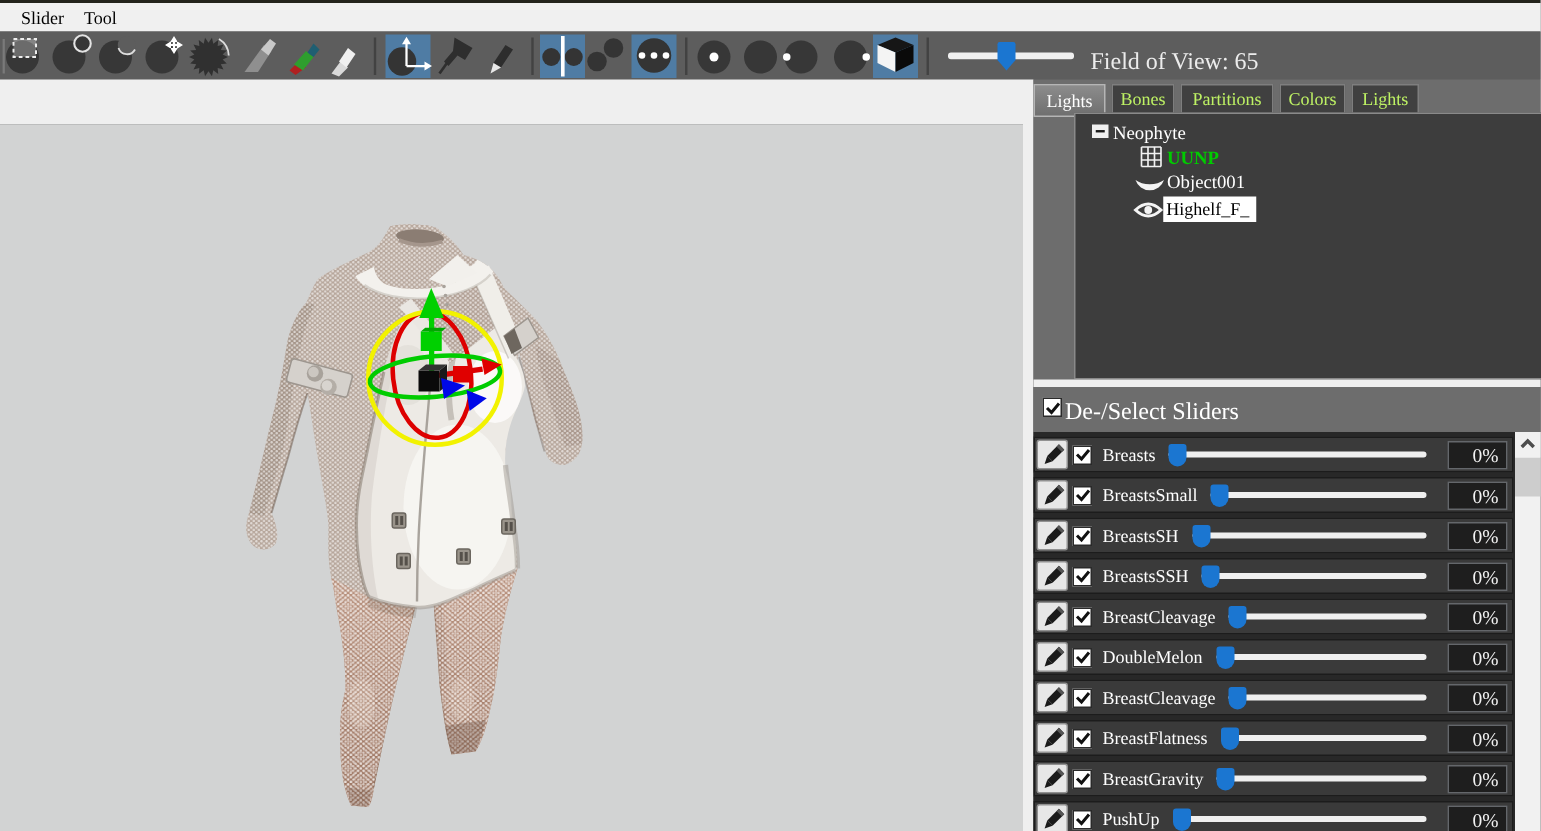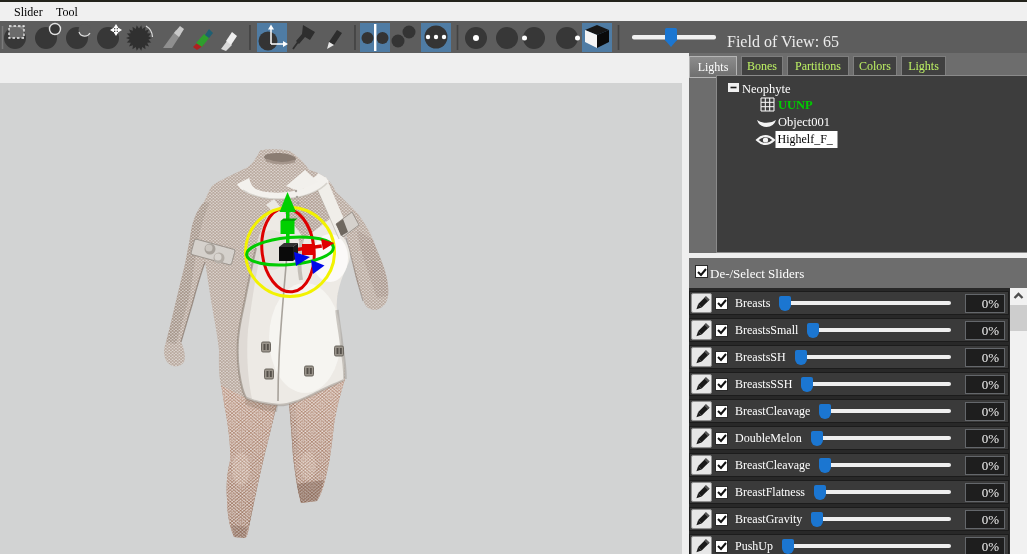--- a/index.html
+++ b/index.html
@@ -251,21 +251,21 @@
           <text x="60.5" y="67" fill="#000" font-size="12">Highelf_F_</text>
         </svg>
     </div>
     <div id="hstrip"></div>
     <div id="deselband">
       <div class="chk" style="position:absolute;left:3px;top:7px">
         <svg width="12" height="12">
             <polyline points="2,6 5,9 10,3" fill="none" stroke="#111" stroke-width="2"></polyline>
           </svg>
       </div>
-      <span style="position:absolute;left:21px;top:8px;color:#fff;font-size:13px">De-/Select Sliders</span>
+      <span style="position:absolute;left:21px;top:8px;color:#fff;font-size:16px">De-/Select Sliders</span>
     </div>
     <div id="sliderlist">
         <div class="srow">
     <div class="pencil">
             <svg width="19" height="19" viewBox="0 0 19 19">
       <g transform="rotate(45 9 10)">
         <rect x="7" y="1" width="5" height="11" fill="#1a1a1a"></rect>
         <polygon points="7,12 12,12 9.5,17" fill="#1a1a1a"></polygon>
         <rect x="7" y="1" width="5" height="2.2" fill="#555"></rect>
       </g>

